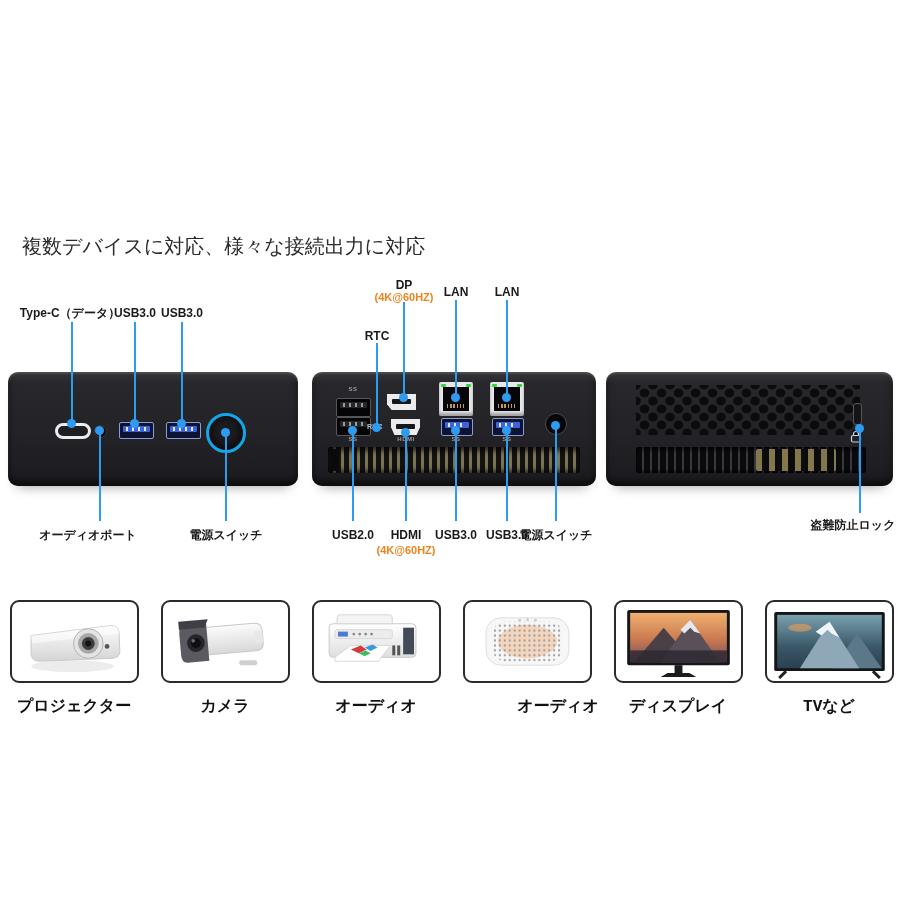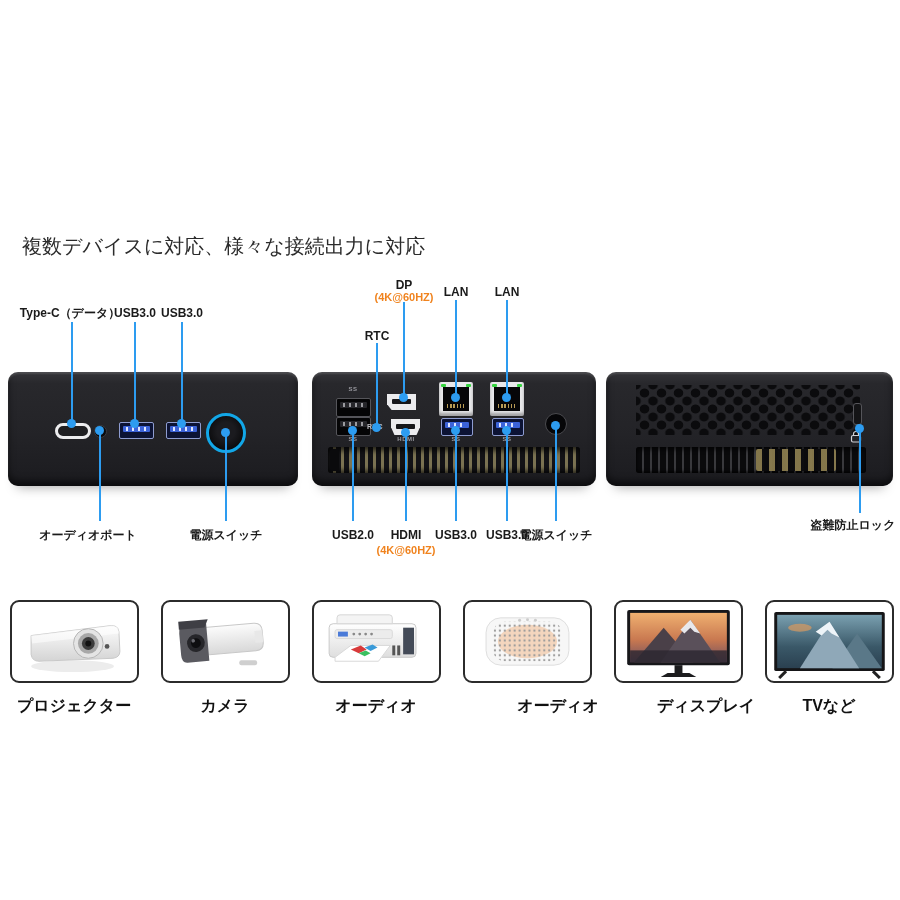--- a/index.html
+++ b/index.html
@@ -306,16 +306,16 @@
       <polygon points="60,18 70,34 62,30 58,26 52,32 46,28" fill="#eef4f8"></polygon>
       <path d="M16 68 l-7 7" stroke="#222" stroke-width="3"></path>
       <path d="M104 68 l7 7" stroke="#222" stroke-width="3"></path>
     </svg>
   </div>
 
   <div class="card-label" style="left:74px;">プロジェクター</div>
   <div class="card-label" style="left:225px;">カメラ</div>
   <div class="card-label" style="left:376px;">オーディオ</div>
   <div class="card-label" style="left:558px;">オーディオ</div>
-  <div class="card-label" style="left:706px;">ディスプレイ</div>
-  <div class="card-label" style="left:829px;">TVなど</div>
+  <div class="card-label" style="left:678px;">ディスプレイ</div>
+  <div class="card-label" style="left:829px;font-family:Liberation Mono, monospace;">TVなど</div>
 
 </div>
 
 </body></html>

